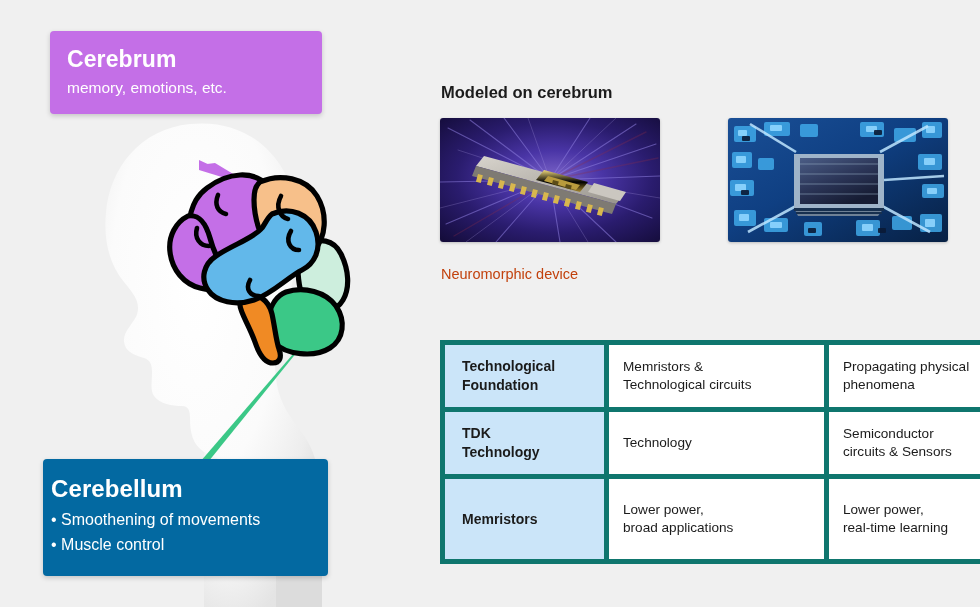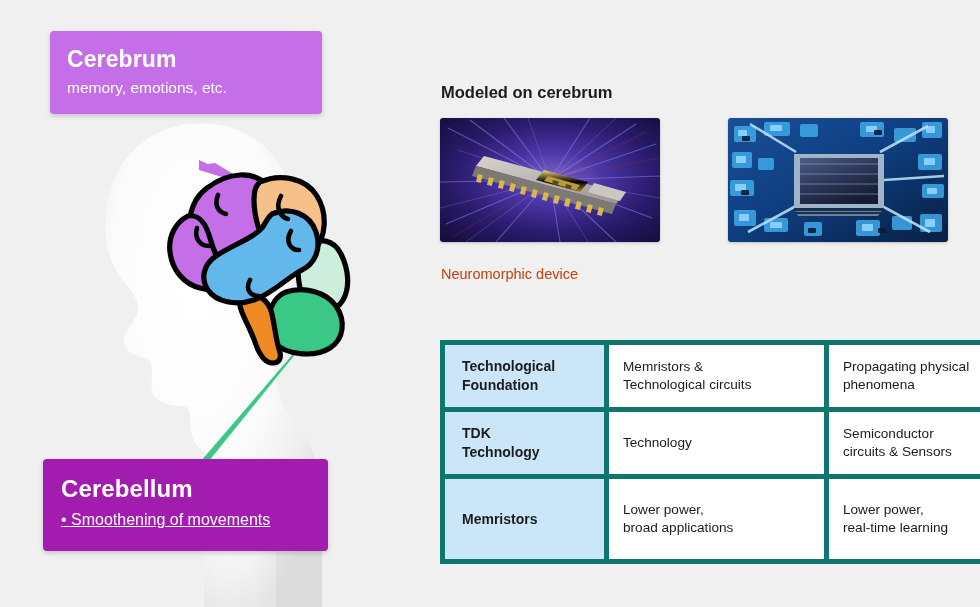--- a/index.html
+++ b/index.html
@@ -50,22 +50,22 @@
     left: 36px;
     top: 31px;
     width: 272px;
     padding: 14px 18px 14px 17px;
     background: #c46fe7;
   }
   #cerebellum-box {
     left: 29px;
     top: 459px;
     width: 285px;
-    padding: 15px 18px 18px 18px;
-    background: #a21caf;
+    padding: 15px 18px 18px 8px;
+    background: #0369a1;
   }
   .callout-title {
     font-size: 23px;
     font-weight: bold;
     line-height: 1.26;
     letter-spacing: 0.1px;
     margin: 0 0 3px 0;
   }
   #cerebellum-box .callout-title {
     font-size: 24px;
@@ -73,21 +73,20 @@
   }
   .callout-line {
     font-size: 15.5px;
     line-height: 1.46;
     margin: 0;
     white-space: nowrap;
   }
   #cerebellum-box .callout-line {
     font-size: 16px;
     line-height: 1.55;
-    text-decoration: underline;
   }
 
   
   #right-panel {
     position: absolute;
     left: 440px; top: 0;
     width: 540px;
     height: 607px;
   }
   .col-head {
@@ -269,20 +268,21 @@
     </svg>
 
     <div class="callout" id="cerebrum-box">
       <div class="callout-title">Cerebrum</div>
       <div class="callout-line">memory, emotions, etc.</div>
     </div>
 
     <div class="callout" id="cerebellum-box">
       <div class="callout-title">Cerebellum</div>
       <div class="callout-line">• Smoothening of movements</div>
+      <div class="callout-line">• Muscle control</div>
     </div>
   </div>
 
   <div id="right-panel">
 
     <div class="col-head" id="head-cerebrum">Modeled on cerebrum</div>
 
     <div class="photo" id="photo-neuromorphic">
       <svg viewBox="0 0 220 124">
         <defs>

